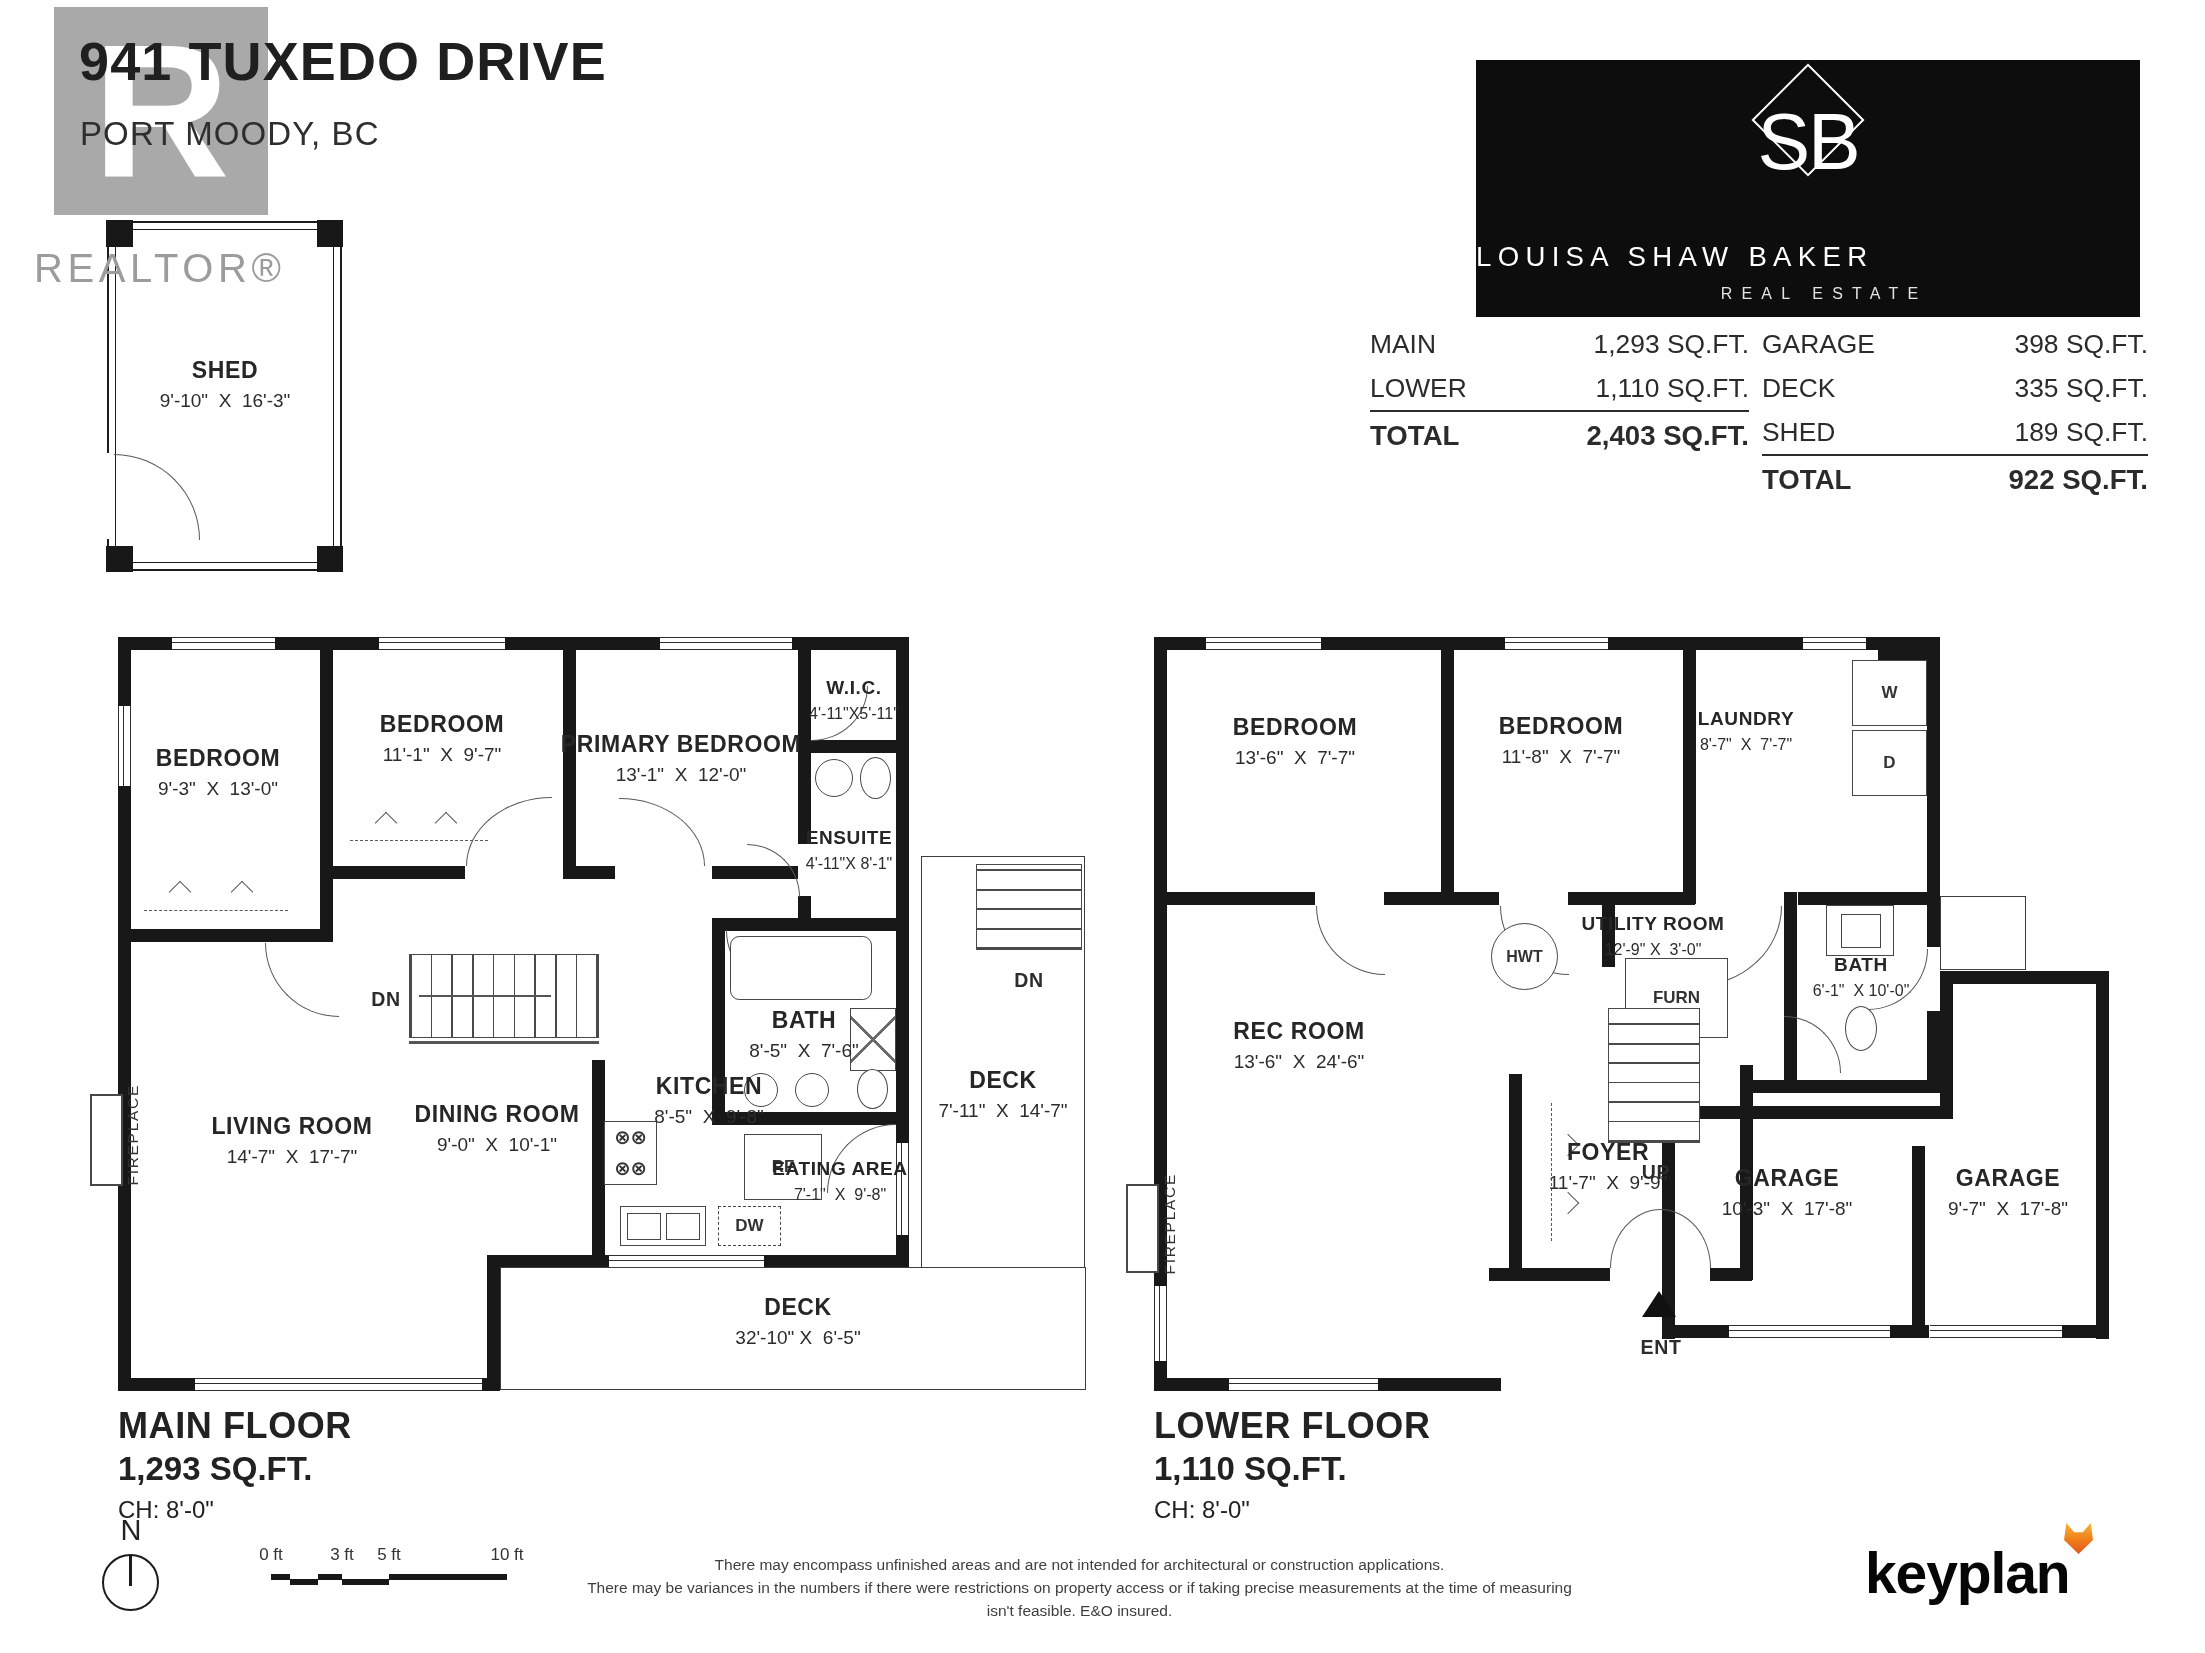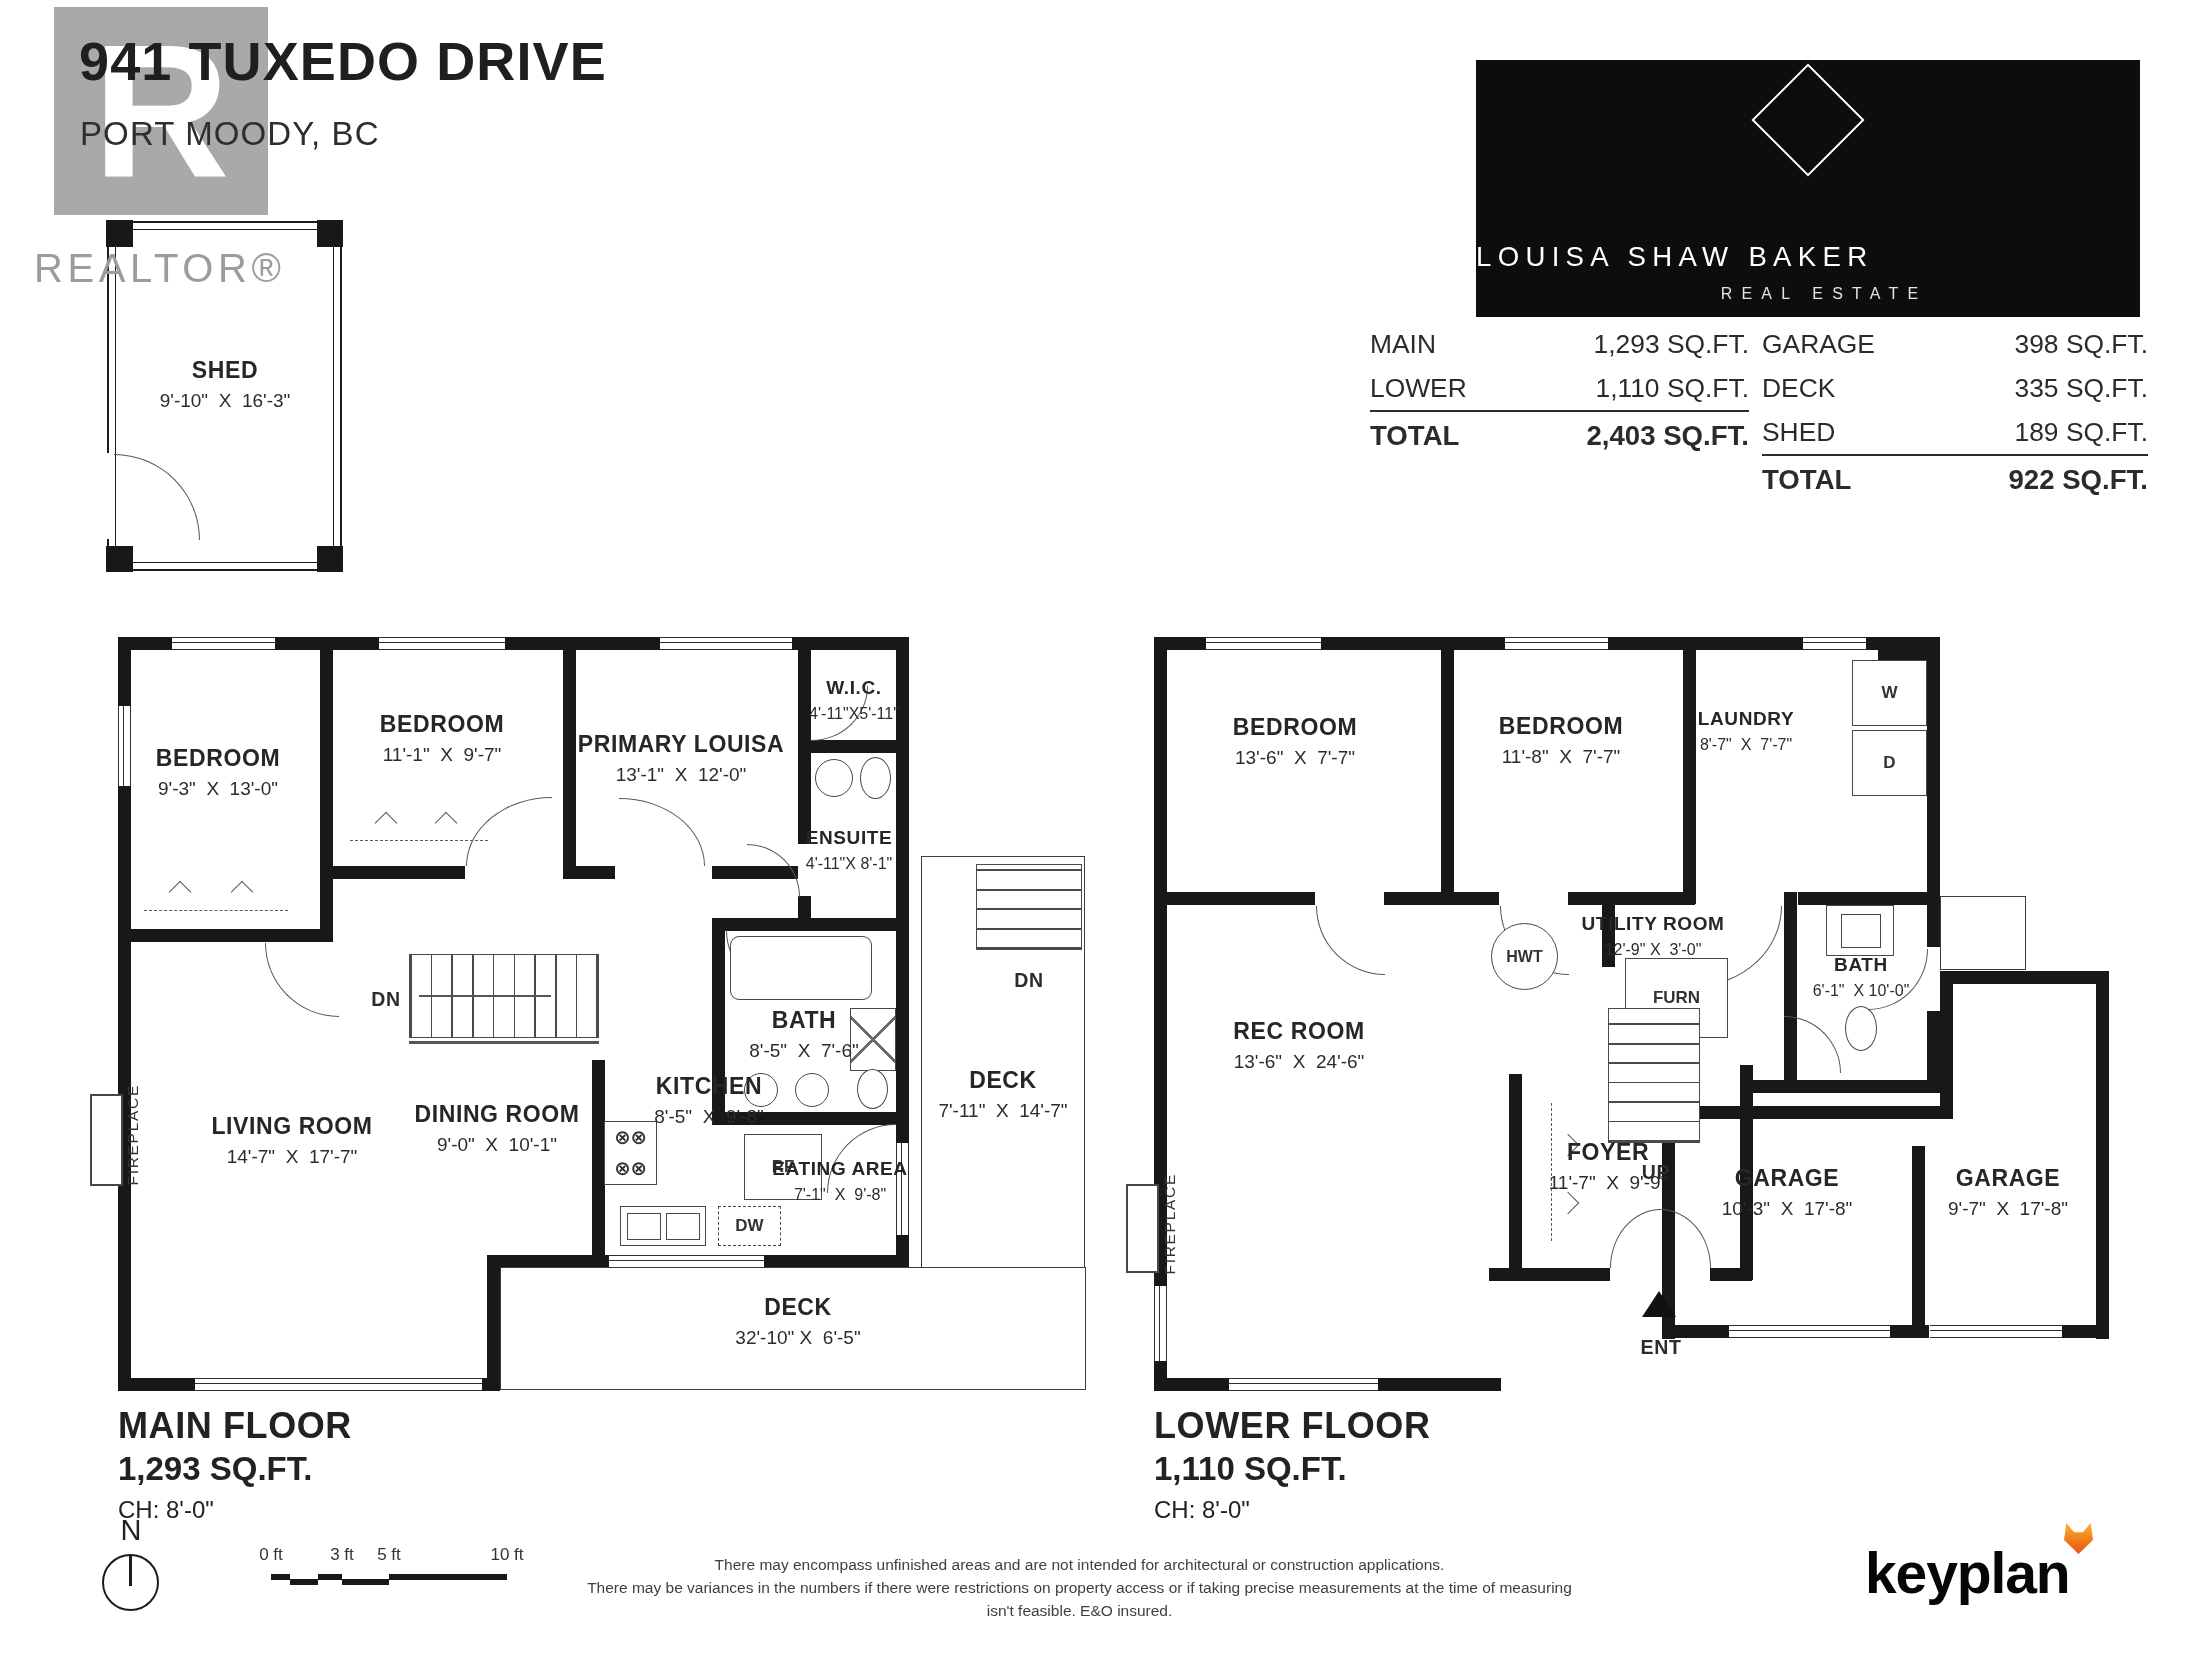--- a/index.html
+++ b/index.html
@@ -81,20 +81,21 @@
 
   <div class="wm-box">
     <div class="wm-r">R</div>
   </div>
   <div class="title">941 TUXEDO DRIVE</div>
   <div class="subtitle">PORT MOODY, BC</div>
   <div class="wm-label">REALTOR®</div>
 
   <div class="brand" style="background:#0d0d0d">
     <div class="sb-diamond"></div>
+    <div class="sb-text">SB</div>
     <div class="brand-name">LOUISA SHAW BAKER</div>
     <div class="brand-tag">REAL ESTATE</div>
   </div>
 
   <div class="tbl" style="left:1370px;top:322px;width:379px">
     <div class="trow">
       <span>MAIN</span>
       <span>1,293 SQ.FT.</span>
     </div>
     <div class="trow">
@@ -227,21 +228,21 @@
 
     <div class="rlabel" style="left:218px;top:772px">
       <div class="rname">BEDROOM</div>
       <div class="rdims">9'-3"  X  13'-0"</div>
     </div>
     <div class="rlabel" style="left:442px;top:738px">
       <div class="rname">BEDROOM</div>
       <div class="rdims">11'-1"  X  9'-7"</div>
     </div>
     <div class="rlabel" style="left:681px;top:758px">
-      <div class="rname">PRIMARY LOUISA</div>
+      <div class="rname">PRIMARY BEDROOM</div>
       <div class="rdims">13'-1"  X  12'-0"</div>
     </div>
     <div class="rlabel sm" style="left:854px;top:699px">
       <div class="rname">W.I.C.</div>
       <div class="rdims">4'-11"X5'-11"</div>
     </div>
     <div class="rlabel sm" style="left:849px;top:849px">
       <div class="rname">ENSUITE</div>
       <div class="rdims">4'-11"X 8'-1"</div>
     </div>

